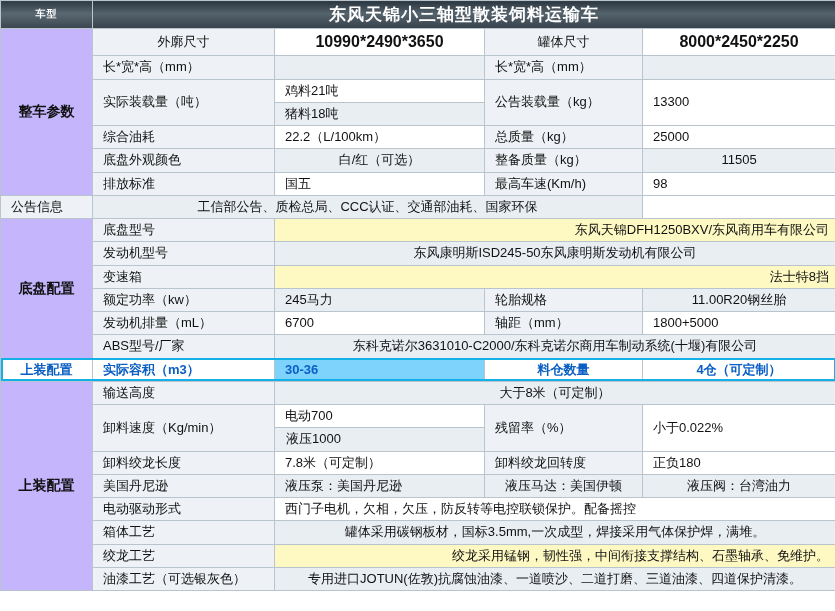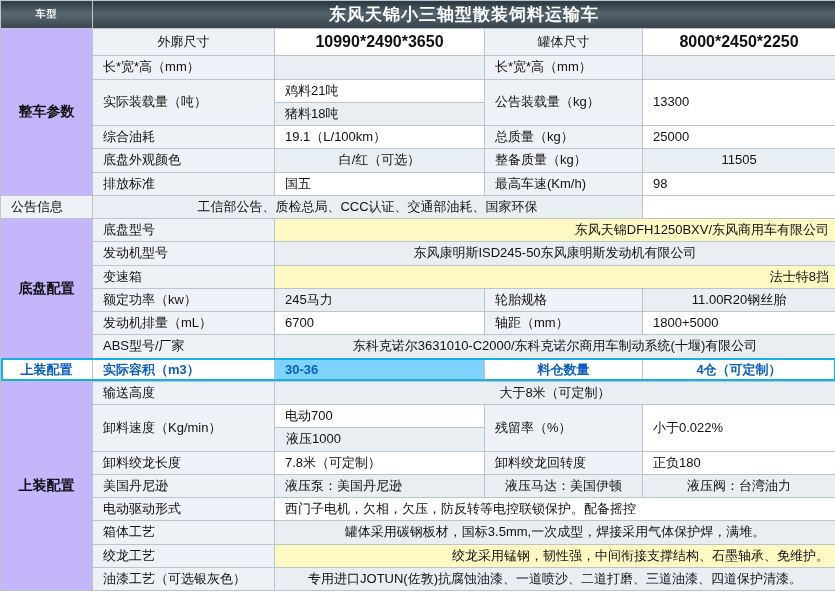--- a/index.html
+++ b/index.html
@@ -58,21 +58,21 @@
     <td class="val" colspan="2">鸡料21吨</td>
     <td class="lbl" rowspan="2">公告装载量（kg）</td>
     <td class="val" rowspan="2">13300</td>
   </tr>
   <tr>
     <td class="grey" colspan="2" style="text-align:left;padding-left:10px">猪料18吨</td>
   </tr>
 
   <tr>
     <td class="lbl">综合油耗</td>
-    <td class="val" colspan="2">19.1（L/100km）</td>
+    <td class="val" colspan="2">22.2（L/100km）</td>
     <td class="lbl">总质量（kg）</td>
     <td class="val">25000</td>
   </tr>
 
   <tr>
     <td class="lbl">底盘外观颜色</td>
     <td class="grey" colspan="2">白/红（可选）</td>
     <td class="lbl">整备质量（kg）</td>
     <td class="grey">11505</td>
   </tr>

